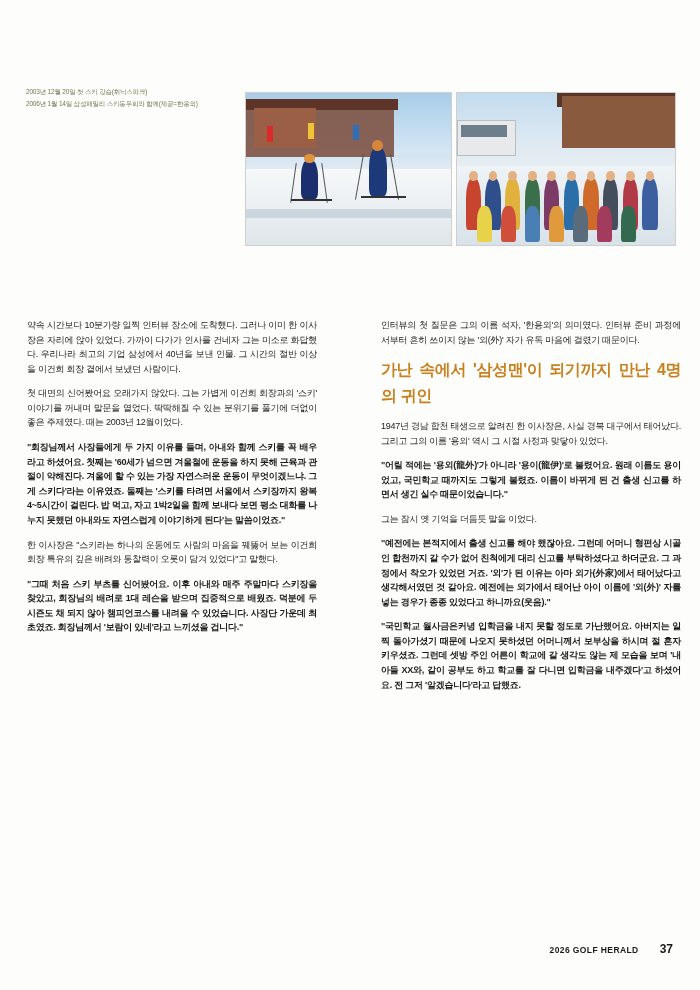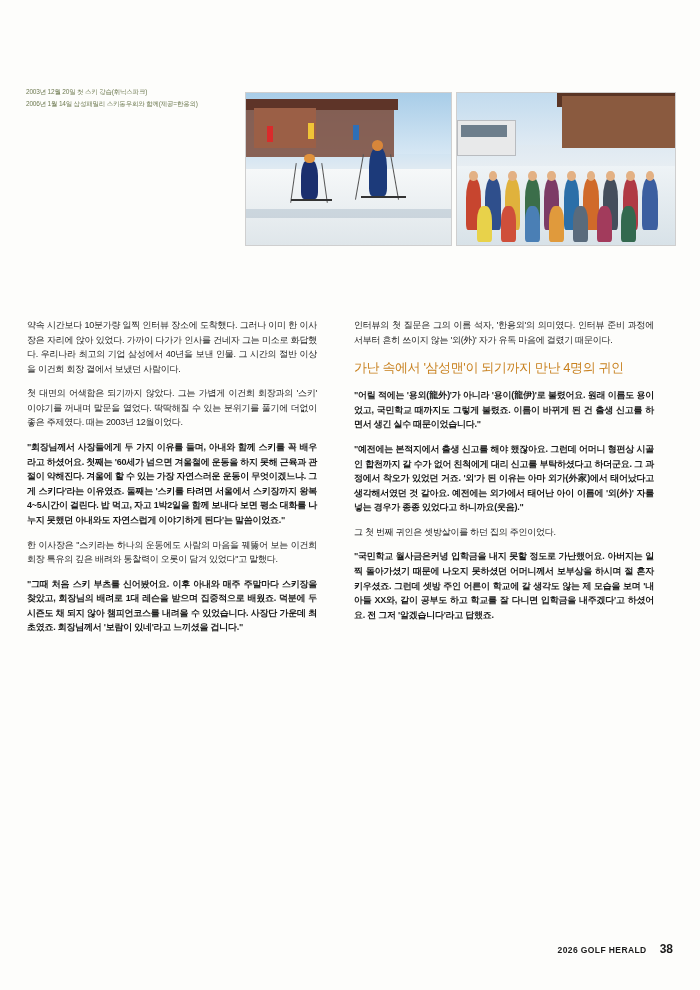--- a/index.html
+++ b/index.html
@@ -98,44 +98,44 @@
     position: absolute;
     top: 318px;
     width: 290px;
     font-size: 9px;
     line-height: 1.62;
     color: #1c1c1c;
     letter-spacing: -0.25px;
     text-align: justify;
   }
   #col-left { left: 27px; }
-  #col-right { left: 354px; width: 300px; }
+  #col-right { left: 381px; width: 300px; }
 
   .col p {
     margin: 0 0 10px 0;
   }
   .col p.bold {
     font-weight: bold;
   }
   .subhead {
     color: #c8811f;
-    font-weight: normal;
-    font-size: 13px;
+    font-weight: bold;
+    font-size: 16px;
     letter-spacing: -0.4px;
     margin: 4px 0 11px 0;
   }
 
   
   .footer {
     position: absolute;
     right: 27px;
     bottom: 34px;
     display: flex;
     align-items: baseline;
-    gap: 13px;
+    gap: 21px;
   }
   .footer-title {
     font-size: 8.5px;
     font-weight: bold;
     letter-spacing: 0.4px;
     color: #1a1a1a;
   }
   .footer-page {
     font-size: 12px;
     font-weight: bold;
@@ -208,33 +208,34 @@
       <div class="rt-person" style="left:31%; bottom:2%; height:24%; background:#4a7fb5;"></div>
       <div class="rt-person" style="left:42%; bottom:2%; height:24%; background:#e09a3c;"></div>
       <div class="rt-person" style="left:53%; bottom:2%; height:24%; background:#5a6b7c;"></div>
       <div class="rt-person" style="left:64%; bottom:2%; height:24%; background:#a23b5c;"></div>
       <div class="rt-person" style="left:75%; bottom:2%; height:24%; background:#33694f;"></div>
     </div>
   </div>
 
   <div class="col" id="col-left">
     <p>약속 시간보다 10분가량 일찍 인터뷰 장소에 도착했다. 그러나 이미 한 이사장은 자리에 앉아 있었다. 가까이 다가가 인사를 건네자 그는 미소로 화답했다. 우리나라 최고의 기업 삼성에서 40년을 보낸 인물. 그 시간의 절반 이상을 이건희 회장 곁에서 보냈던 사람이다.</p>
-    <p>첫 대면의 어색함은 되기까지 않았다. 그는 가볍게 이건희 회장과의 '스키' 이야기를 꺼내며 말문을 열었다. 딱딱해질 수 있는 분위기를 풀기에 더없이 좋은 주제였다. 때는 2003년 12월이었다.</p>
+    <p>첫 대면의 신어봤어요 오래가지 않았다. 그는 가볍게 이건희 회장과의 '스키' 이야기를 꺼내며 말문을 열었다. 딱딱해질 수 있는 분위기를 풀기에 더없이 좋은 주제였다. 때는 2003년 12월이었다.</p>
     <p class="bold">"회장님께서 사장들에게 두 가지 이유를 들며, 아내와 함께 스키를 꼭 배우라고 하셨어요. 첫째는 '60세가 넘으면 겨울철에 운동을 하지 못해 근육과 관절이 약해진다. 겨울에 할 수 있는 가장 자연스러운 운동이 무엇이겠느냐. 그게 스키다'라는 이유였죠. 둘째는 '스키를 타려면 서울에서 스키장까지 왕복 4~5시간이 걸린다. 밥 먹고, 자고 1박2일을 함께 보내다 보면 평소 대화를 나누지 못했던 아내와도 자연스럽게 이야기하게 된다'는 말씀이었죠."</p>
     <p>한 이사장은 "스키라는 하나의 운동에도 사람의 마음을 꿰뚫어 보는 이건희 회장 특유의 깊은 배려와 통찰력이 오롯이 담겨 있었다"고 말했다.</p>
     <p class="bold">"그때 처음 스키 부츠를 신어봤어요. 이후 아내와 매주 주말마다 스키장을 찾았고, 회장님의 배려로 1대 레슨을 받으며 집중적으로 배웠죠. 덕분에 두 시즌도 채 되지 않아 챔피언코스를 내려올 수 있었습니다. 사장단 가운데 최초였죠. 회장님께서 '보람이 있네'라고 느끼셨을 겁니다."</p>
   </div>
 
   <div class="col" id="col-right">
     <p>인터뷰의 첫 질문은 그의 이름 석자, '한용외'의 의미였다. 인터뷰 준비 과정에서부터 흔히 쓰이지 않는 '외(外)' 자가 유독 마음에 걸렸기 때문이다.</p>
     <p class="subhead">가난 속에서 '삼성맨'이 되기까지 만난 4명의 귀인</p>
+    <p>1947년 경남 합천 태생으로 알려진 한 이사장은, 사실 경북 대구에서 태어났다. 그리고 그의 이름 '용외' 역시 그 시절 사정과 맞닿아 있었다.</p>
     <p class="bold">"어릴 적에는 '용외(龍外)'가 아니라 '용이(龍伊)'로 불렸어요. 원래 이름도 용이었고, 국민학교 때까지도 그렇게 불렸죠. 이름이 바뀌게 된 건 출생 신고를 하면서 생긴 실수 때문이었습니다."</p>
+    <p>그는 잠시 옛 기억을 더듬듯 말을 이었다.</p>
     <p class="bold">"예전에는 본적지에서 출생 신고를 해야 했잖아요. 그런데 어머니 형편상 시골인 합천까지 갈 수가 없어 친척에게 대리 신고를 부탁하셨다고 하더군요. 그 과정에서 착오가 있었던 거죠. '외'가 된 이유는 아마 외가(外家)에서 태어났다고 생각해서였던 것 같아요. 예전에는 외가에서 태어난 아이 이름에 '외(外)' 자를 넣는 경우가 종종 있었다고 하니까요(웃음)."</p>
-    <p>그 첫 번째 귀인은 셋방살이를 하던 집의 주인이었다.</p>
     <p class="bold">"국민학교 월사금은커녕 입학금을 내지 못할 정도로 가난했어요. 아버지는 일찍 돌아가셨기 때문에 나오지 못하셨던 어머니께서 보부상을 하시며 절 혼자 키우셨죠. 그런데 셋방 주인 어른이 학교에 갈 생각도 않는 제 모습을 보며 '내 아들 XX와, 같이 공부도 하고 학교를 잘 다니면 입학금을 내주겠다'고 하셨어요. 전 그저 '알겠습니다'라고 답했죠.</p>
   </div>
 
   <div class="footer">
     <span class="footer-title">2026 GOLF HERALD</span>
-    <span class="footer-page">38</span>
+    <span class="footer-page">37</span>
   </div>
 
 </div>
 
 </body></html>

